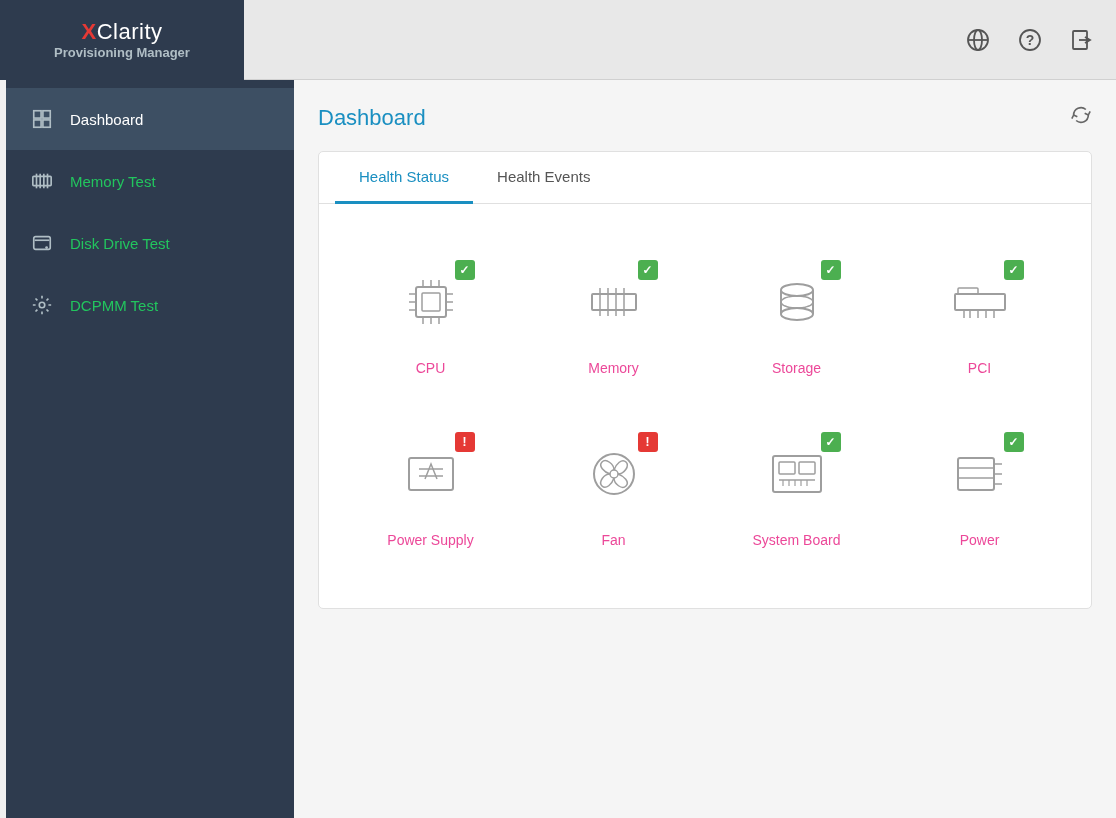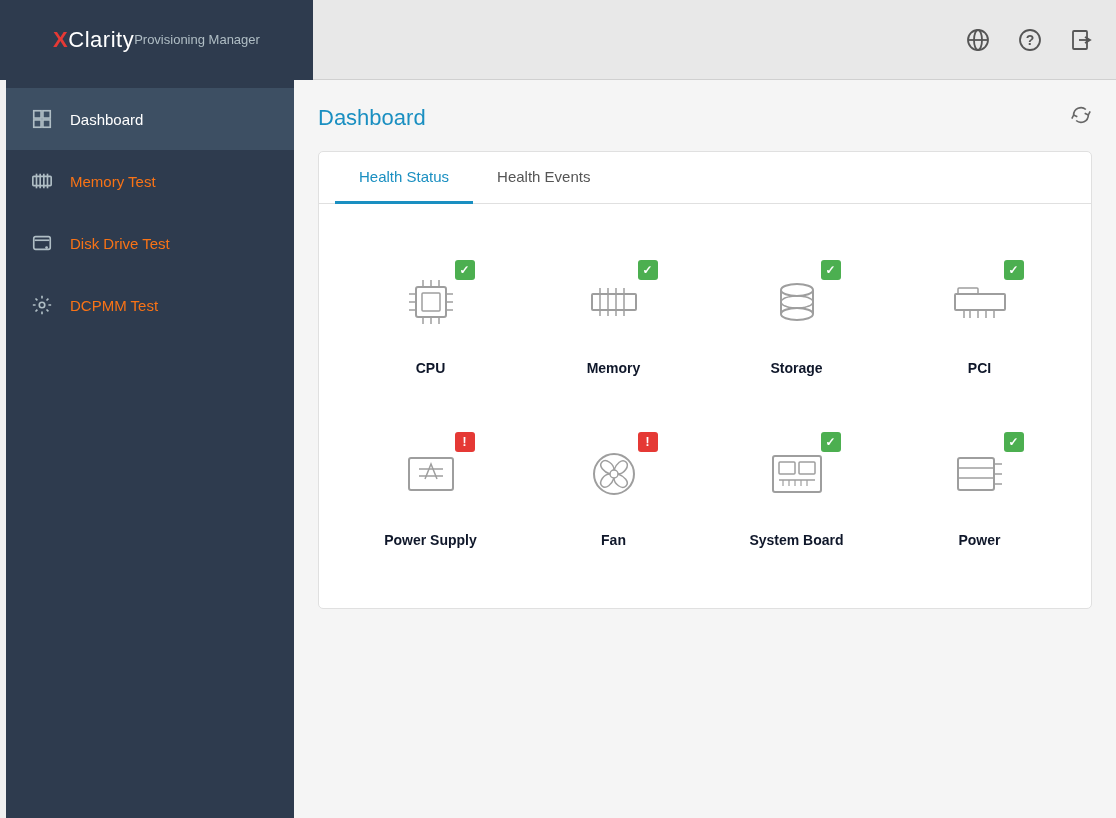--- a/index.html
+++ b/index.html
@@ -9,42 +9,42 @@
     .topbar {
       height: 80px;
       background: #e8e8e8;
       display: flex;
       align-items: center;
       justify-content: space-between;
       padding: 0 20px 0 0;
       border-bottom: 1px solid #d0d0d0;
     }
     .logo-area {
-      width: 313px;
+      width: 244px;
       background: #2e3b4e;
       height: 80px;
       display: flex;
       align-items: center;
       justify-content: center;
-      flex-direction: row;
+      flex-direction: column;
     }
     .logo-title {
       color: white;
       font-size: 22px;
       font-weight: 300;
       letter-spacing: 0.5px;
     }
     .logo-title span {
       color: #e53935;
       font-weight: 700;
     }
     .logo-subtitle {
       color: #b0bec5;
       font-size: 13px;
-      font-weight: 400;
+      font-weight: 700;
     }
     .topbar-icons {
       display: flex;
       gap: 24px;
       align-items: center;
     }
     .topbar-icon {
       width: 28px;
       height: 28px;
       display: flex;
@@ -69,21 +69,21 @@
       background: #2e3b4e;
       display: flex;
       flex-direction: column;
       padding-top: 8px;
     }
     .sidebar-item {
       display: flex;
       align-items: center;
       gap: 16px;
       padding: 20px 24px;
-      color: #f97316;
+      color: #22c55e;
       cursor: pointer;
       font-size: 15px;
       font-weight: 400;
       transition: background 0.2s;
     }
     .sidebar-item.active {
       background: #3d4f63;
       color: white;
     }
     .sidebar-icon {
@@ -181,22 +181,21 @@
       justify-content: center;
       font-size: 12px;
       font-weight: 700;
       color: white;
     }
     .status-badge.ok { background: #4caf50; }
     .status-badge.warn { background: #e53935; }
 
     .health-label {
       font-size: 14px;
-      color: #0f172a;
-      font-weight: bold;
+      color: #ec4899;
     }
 
     
     svg { overflow: visible; }
 
     
     .hw-icon svg {
       width: 60px;
       height: 60px;
       fill: none;

